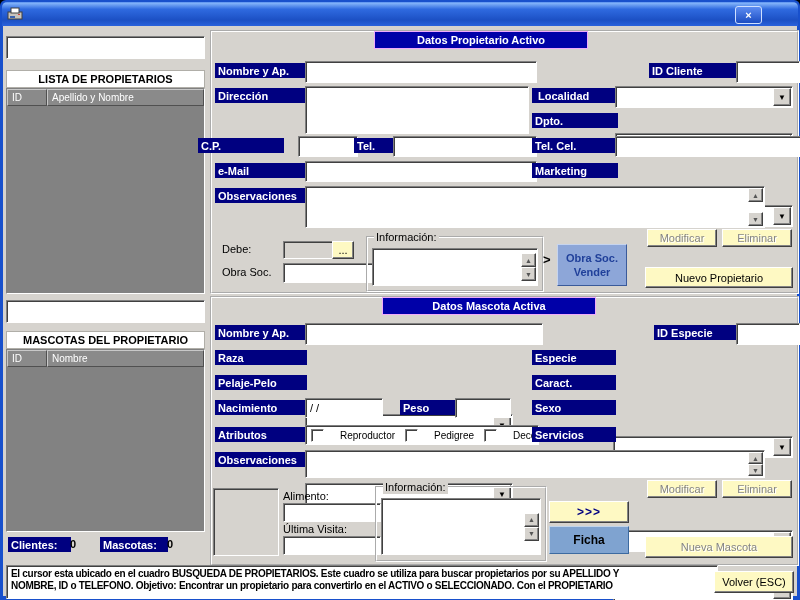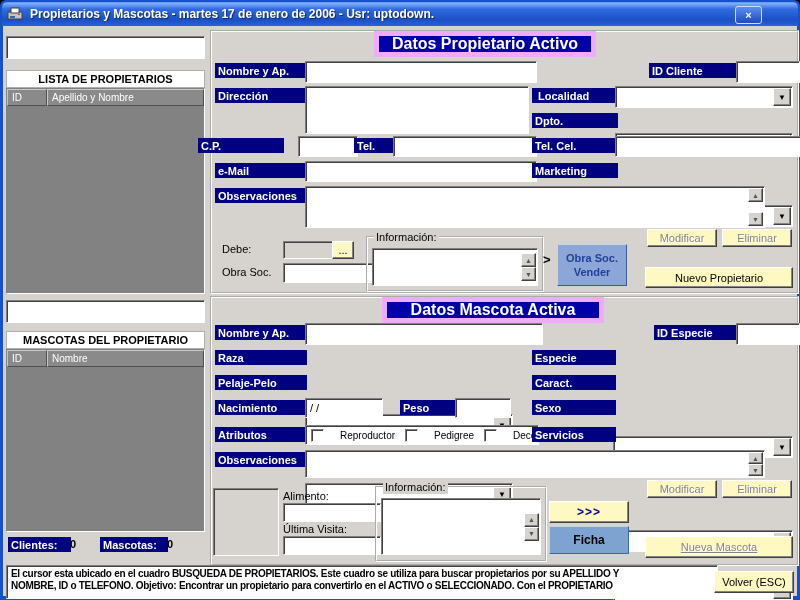--- a/index.html
+++ b/index.html
@@ -11,22 +11,22 @@
   .title-text{flex:1;padding-left:5px;font-size:12px;font-weight:bold;color:#fff;white-space:nowrap;
     text-shadow:1px 1px 1px rgba(0,0,40,.55);overflow:hidden;}
   .app-icon{width:18px;height:16px;margin-left:5px;display:flex;align-items:center;}
   .close-btn{position:absolute;right:36px;top:4px;width:25px;height:16px;border-radius:3px;
     background:linear-gradient(#5d8df2,#1b4cc2);border:1px solid #cfe0ff;color:#fff;font-size:11px;
     font-weight:bold;display:flex;align-items:center;justify-content:center;cursor:pointer;}
   .client{position:absolute;left:3px;top:26px;width:794px;height:570px;background:#d6d3ce;}
   .abs{position:absolute;}
   .navy{background:#000080;color:#fff;font-size:11px;font-weight:bold;display:flex;align-items:center;
     padding:0 3px;white-space:nowrap;overflow:hidden;}
-  .section-title{background:#0000a8;color:#fff;font-size:16px;font-weight:bold;display:flex;
-    align-items:center;justify-content:center;border:5px solid #f0abfc;white-space:nowrap;}
+  .section-title{background:#0000a8;color:#fff;font-size:11px;font-weight:bold;display:flex;
+    align-items:center;justify-content:center;border:1px solid #f0abfc;white-space:nowrap;}
   .sunken{background:#fff;border:1px solid;border-color:#808080 #fff #fff #808080;
     box-shadow:inset 1px 1px 0 #404040;}
   .raised{background:#fef9c3;border:1px solid;border-color:#fff #404040 #404040 #fff;
     box-shadow:inset -1px -1px 0 #848484;}
   .btn{font-size:11px;color:#000;display:flex;align-items:center;justify-content:center;
     cursor:pointer;white-space:nowrap;overflow:hidden;}
   .disabled{color:#848484;text-shadow:1px 1px 0 #fff;}
   .field{font-size:11px;color:#000;display:flex;align-items:center;padding:0 4px;overflow:hidden;}
   .dd{position:relative;}
   .dd-btn{position:absolute;top:1px;right:1px;bottom:1px;width:16px;background:#d6d3ce;border:1px solid;
@@ -73,21 +73,20 @@
 
   <div class="titlebar">
     <span class="app-icon">
       <svg width="16" height="16" viewBox="0 0 16 16">
         <rect x="1" y="6" width="14" height="7" fill="#c8c4bc" stroke="#404040"></rect>
         <rect x="4" y="2" width="8" height="5" fill="#fff" stroke="#404040"></rect>
         <rect x="3" y="10" width="5" height="2" fill="#3a62b0"></rect>
         <rect x="11" y="8" width="2" height="1" fill="#d04040"></rect>
       </svg>
     </span>
-    <span class="title-text">Propietarios y Mascotas - martes 17 de enero de 2006 - Usr: uptodown.</span>
     <span class="close-btn">×</span>
   </div>
 
   <div class="client"></div>
 
   <div class="abs sunken" style="left:6px;top:36px;width:197px;height:21px;"></div>
 
   <div class="abs panel-title" style="left:6px;top:70px;width:197px;height:16px;">LISTA DE PROPIETARIOS</div>
 
   <div class="abs list" style="left:6px;top:88px;width:197px;height:204px;">
@@ -263,21 +262,21 @@
     <div class="sunken" style="position:absolute;left:4px;top:10px;right:4px;bottom:5px;">
       <div class="vscroll center">
         <div class="sbtn">▲</div>
         <div class="sbtn">▼</div>
       </div>
     </div>
   </div>
 
   <div class="abs raised btn chev3" style="left:549px;top:501px;width:78px;height:20px;">&gt;&gt;&gt;</div>
   <div class="abs btn ficha-btn" style="left:549px;top:526px;width:78px;height:26px;">Ficha</div>
-  <div class="abs raised btn disabled" style="left:645px;top:536px;width:146px;height:20px;text-decoration:underline;">Nueva Mascota</div>
+  <div class="abs raised btn disabled" style="left:645px;top:536px;width:146px;height:20px;">Nueva Mascota</div>
 
   <div class="abs sunken status" style="left:6px;top:565px;width:702px;height:28px;">
     <div>El cursor esta ubicado en el cuadro BUSQUEDA DE PROPIETARIOS. Este cuadro se utiliza para buscar propietarios por su APELLIDO Y</div>
     <div>NOMBRE, ID o TELEFONO. Objetivo: Encontrar un propietario para convertirlo en el ACTIVO o SELECCIONADO. Con el PROPIETARIO</div>
   </div>
   <div class="abs raised btn" style="left:714px;top:571px;width:78px;height:20px;">Volver (ESC)</div>
 
 </div>
 
 </body></html>

